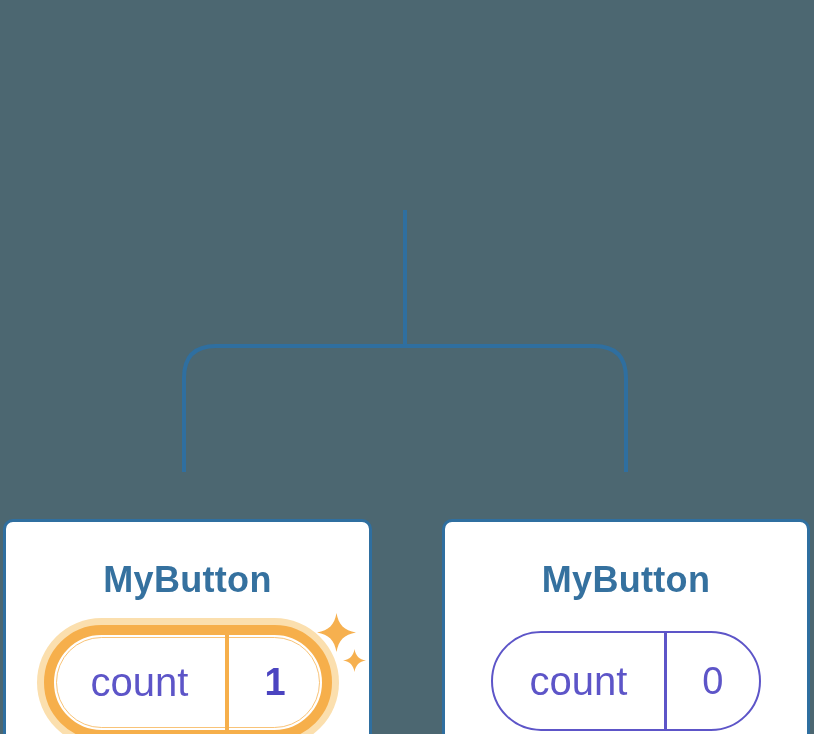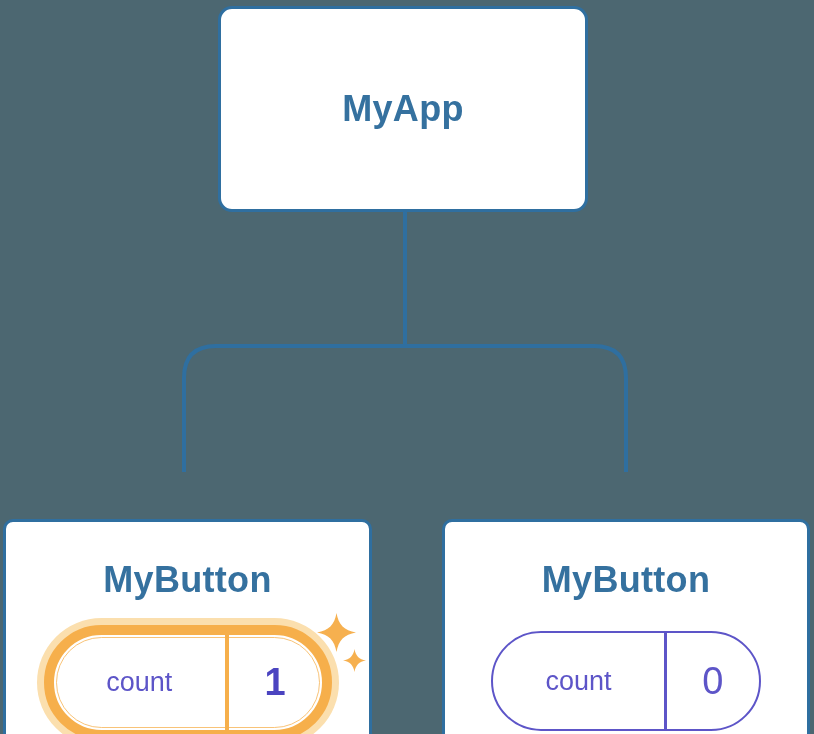--- a/index.html
+++ b/index.html
@@ -44,21 +44,21 @@
     width:288px; height:115px; margin-top:24px;
     border:10px solid #F6AF4B;
     box-shadow:0 0 0 7px #FBDFAE;
   }
   .pill-inner-ring {
     position:absolute; inset:2px; border-radius:999px;
     border:1.5px solid rgba(246,175,75,0.75); pointer-events:none;
   }
   .pill-key {
     flex:1.85; display:flex; align-items:center; justify-content:center;
-    font-size:27px; color:#5D55C8;
+    font-size:40px; color:#5D55C8;
   }
   .pill-divider { width:2.5px; background:#5D55C8; }
   .pill-highlighted .pill-divider { width:3.5px; background:#F6AF4B; }
   .pill-value {
     flex:1; display:flex; align-items:center; justify-content:center;
     font-size:38px; color:#5D55C8;
   }
   .pill-highlighted .pill-value { font-weight:700; color:#4B44C0; }
 
   .sparkle { position:absolute; pointer-events:none; }
@@ -68,23 +68,20 @@
 </head>
 <body>
 
 <div class="canvas">
 
   <svg class="connectors" viewBox="0 0 814 734" fill="none" xmlns="http://www.w3.org/2000/svg">
     <path d="M405 210 L405 346" stroke="#2F6FA0" stroke-width="4"></path>
     <path d="M184 472 L184 378 Q184 346 216 346 L594 346 Q626 346 626 378 L626 472" stroke="#2F6FA0" stroke-width="4"></path>
   </svg>
 
-  <div class="card card-root">
-    <div class="node-title">MyApp</div>
-  </div>
 
   <div class="card card-child card-child-left">
     <div class="node-title">MyButton</div>
     <div class="pill pill-highlighted">
       <span class="pill-inner-ring"></span>
       <span class="pill-key">count</span>
       <span class="pill-divider"></span>
       <span class="pill-value">1</span>
     </div>
     <svg class="sparkle sparkle-large" viewBox="0 0 24 24" xmlns="http://www.w3.org/2000/svg">

